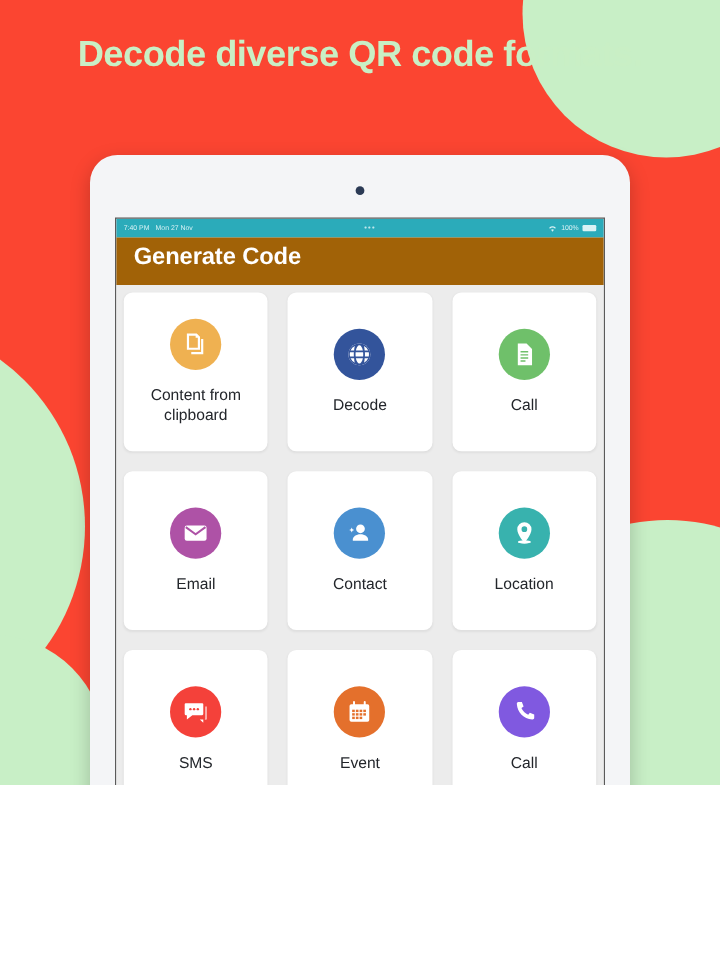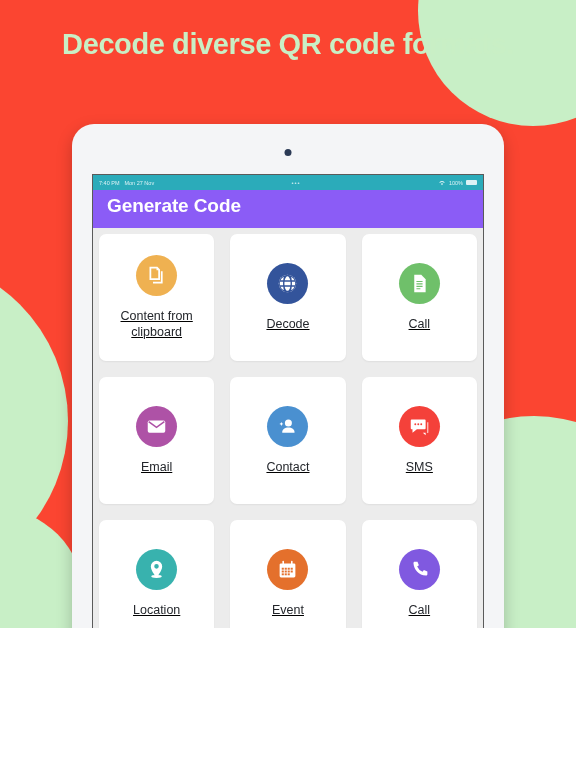--- a/index.html
+++ b/index.html
@@ -87,40 +87,39 @@
   .sb-right { display: flex; gap: 3px; align-items: center; }
   .sb-dots { letter-spacing: 1px; font-size: 6px; opacity: .85; }
   .battery {
     width: 11px; height: 5.5px;
     background: #DAF2F5;
     border-radius: 1px;
   }
 
   
   .appbar {
-    background: #8b5cf6;
+    background: #a16207;
     color: #FFFFFF;
     font-size: 19px;
     font-weight: bold;
     letter-spacing: -0.1px;
     padding: 5px 14px 11px 14px;
     flex: 0 0 auto;
   }
 
   
   .grid {
     flex: 1 1 auto;
     display: grid;
     grid-template-columns: repeat(3, 1fr);
     grid-template-rows: repeat(3, 1fr);
     gap: 16px;
     padding: 6px;
     background: #ECECEC;
     min-height: 0;
-    text-decoration: underline;
   }
   .card {
     background: #FFFFFF;
     border-radius: 7px;
     display: flex;
     flex-direction: column;
     align-items: center;
     justify-content: center;
     gap: 13px;
     padding: 6px;
@@ -273,40 +272,40 @@
             <svg viewBox="0 0 24 24">
                 <circle cx="13" cy="8" r="4" fill="#fff"></circle>
                 <path fill="#fff" d="M13 13c-4 0-7 2.2-7 5v1h14v-1c0-2.8-3-5-7-5z"></path>
                 <path fill="#fff" d="M5 6.8l.7 1.6 1.6.7-1.6.7L5 11.4l-.7-1.6-1.6-.7 1.6-.7z"></path>
               </svg>
           </div>
           <div class="card-label">Contact</div>
         </div>
 
         <div class="card">
+          <div class="card-icon" style="background:#38B2AE">
+            <svg viewBox="0 0 24 24">
+                <path fill="#fff" d="M12 2a6.5 6.5 0 0 0-6.5 6.5C5.5 13.5 12 21 12 21s6.5-7.5 6.5-12.5A6.5 6.5 0 0 0 12 2zm0 9a2.6 2.6 0 1 1 0-5.2 2.6 2.6 0 0 1 0 5.2z"></path>
+                <ellipse cx="12" cy="20" rx="6" ry="1.6" fill="#fff"></ellipse>
+              </svg>
+          </div>
+          <div class="card-label">Location</div>
+        </div>
+
+        <div class="card">
           <div class="card-icon" style="background:#F4413A">
             <svg viewBox="0 0 24 24">
                 <path fill="#fff" d="M3 4h15a1 1 0 0 1 1 1v9a1 1 0 0 1-1 1H9l-5 4v-4H3a1 1 0 0 1-1-1V5a1 1 0 0 1 1-1z"></path>
                 <path fill="#fff" d="M21 7h1v12h-3v3l-3.2-3H20a1 1 0 0 0 1-1V7z"></path>
                 <circle cx="7.2" cy="9.5" r="1.1" fill="#F4413A"></circle>
                 <circle cx="10.6" cy="9.5" r="1.1" fill="#F4413A"></circle>
                 <circle cx="14" cy="9.5" r="1.1" fill="#F4413A"></circle>
               </svg>
           </div>
           <div class="card-label">SMS</div>
-        </div>
-
-        <div class="card">
-          <div class="card-icon" style="background:#38B2AE">
-            <svg viewBox="0 0 24 24">
-                <path fill="#fff" d="M12 2a6.5 6.5 0 0 0-6.5 6.5C5.5 13.5 12 21 12 21s6.5-7.5 6.5-12.5A6.5 6.5 0 0 0 12 2zm0 9a2.6 2.6 0 1 1 0-5.2 2.6 2.6 0 0 1 0 5.2z"></path>
-                <ellipse cx="12" cy="20" rx="6" ry="1.6" fill="#fff"></ellipse>
-              </svg>
-          </div>
-          <div class="card-label">Location</div>
         </div>
 
         <div class="card">
           <div class="card-icon" style="background:#E4702C">
             <svg viewBox="0 0 24 24">
                 <rect x="3" y="5" width="18" height="16" rx="1.6" fill="#fff"></rect>
                 <rect x="6.2" y="2" width="1.8" height="4.4" rx=".9" fill="#fff"></rect>
                 <rect x="16" y="2" width="1.8" height="4.4" rx=".9" fill="#fff"></rect>
                 <g fill="#E4702C">
                   <rect x="5.4" y="10" width="2.4" height="2.2"></rect>

